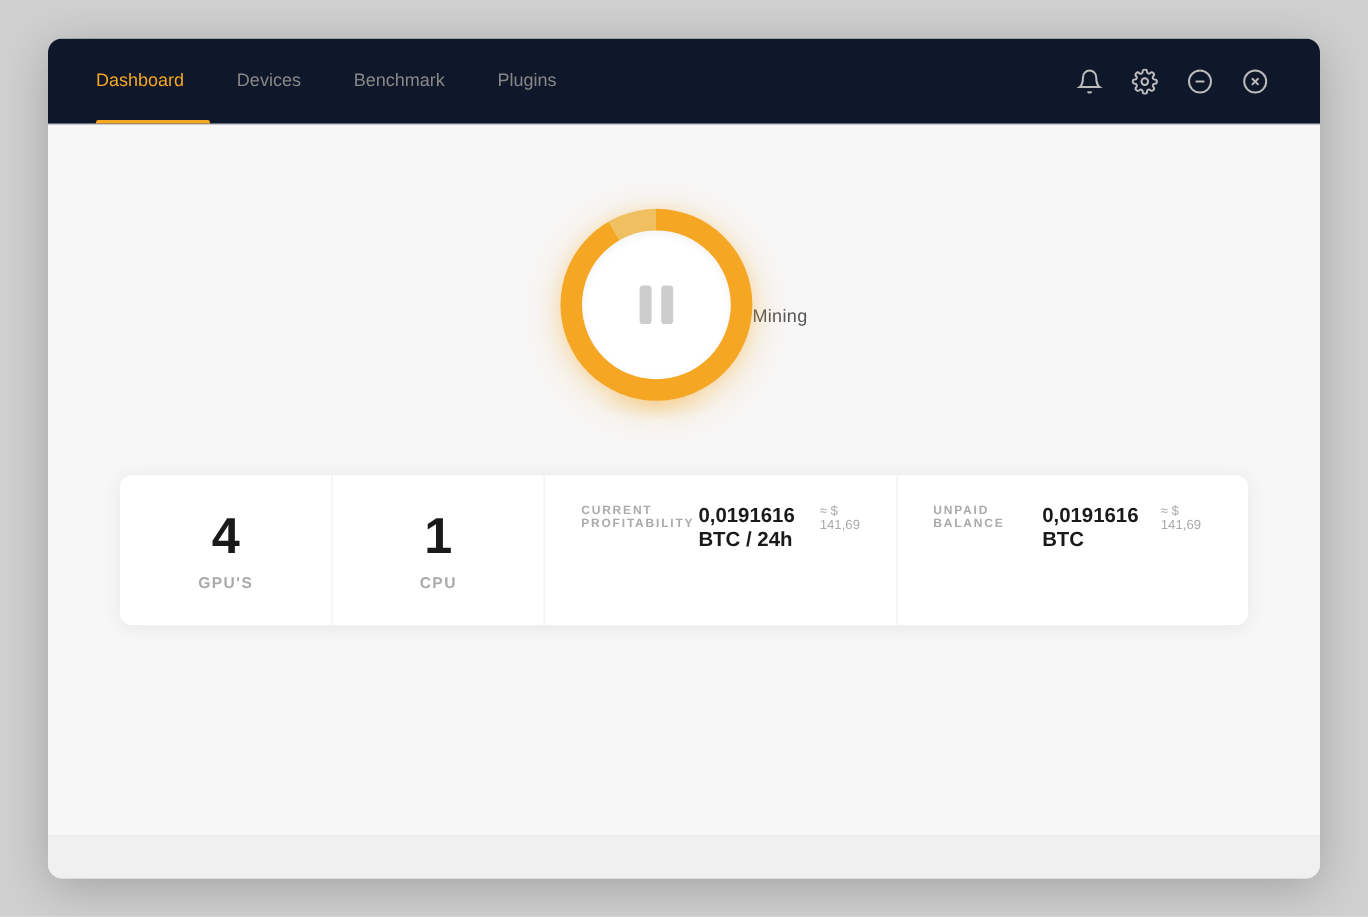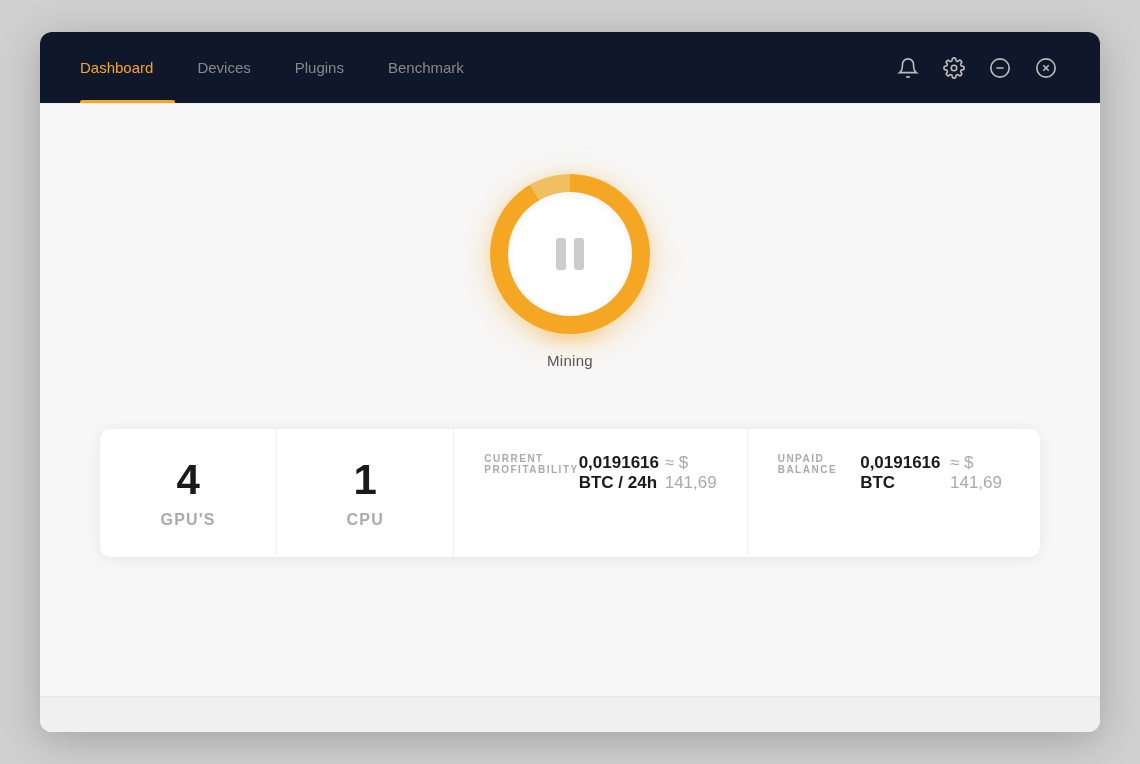--- a/index.html
+++ b/index.html
@@ -103,24 +103,24 @@
       flex: 1;
       display: flex;
       flex-direction: column;
       align-items: center;
       padding: 40px 60px 30px;
     }
 
     
     .mining-area {
       display: flex;
-      flex-direction: column;
+      flex-direction: row;
       align-items: center;
       margin-top: 30px;
-      margin-bottom: 50px;
+      margin-bottom: 34px;
     }
 
     .mining-button-wrap {
       position: relative;
       width: 160px;
       height: 160px;
       margin-bottom: 18px;
     }
 
     .mining-ring {
@@ -206,21 +206,21 @@
 
     .stat-value {
       font-size: 42px;
       font-weight: 700;
       color: #1a1a1a;
       line-height: 1.1;
       margin-bottom: 8px;
     }
 
     .stat-label {
-      font-size: 16px;
+      font-size: 13px;
       font-weight: 600;
       color: #aaa;
       letter-spacing: 1.2px;
       text-transform: uppercase;
     }
 
     .stat-card-wide {
       flex: 2;
       padding: 24px 30px;
       display: flex;
@@ -243,21 +243,21 @@
     }
 
     .stat-card-wide .stat-main {
       font-size: 17px;
       font-weight: 700;
       color: #1a1a1a;
       margin-bottom: 4px;
     }
 
     .stat-card-wide .stat-sub {
-      font-size: 17px;
+      font-size: 11px;
       color: #aaa;
       font-weight: 400;
     }
 
     
     .bottom-bar {
       height: 36px;
       background: #f0f0f0;
       border-top: 1px solid #e8e8e8;
       display: flex;
@@ -278,24 +278,24 @@
 
   <div class="header">
     <nav class="nav-tabs">
       <div class="nav-tab active">
         <span>Dashboard</span>
       </div>
       <div class="nav-tab">
         <span>Devices</span>
       </div>
       <div class="nav-tab">
+        <span>Benchmark</span>
+      </div>
+      <div class="nav-tab">
         <span>Plugins</span>
-      </div>
-      <div class="nav-tab">
-        <span>Benchmark</span>
       </div>
     </nav>
 
     <div class="header-actions">
       <div class="header-icon">
         <svg viewBox="0 0 24 24">
           <path d="M18 8A6 6 0 0 0 6 8c0 7-3 9-3 9h18s-3-2-3-9"></path>
           <path d="M13.73 21a2 2 0 0 1-3.46 0"></path>
         </svg>
       </div>

